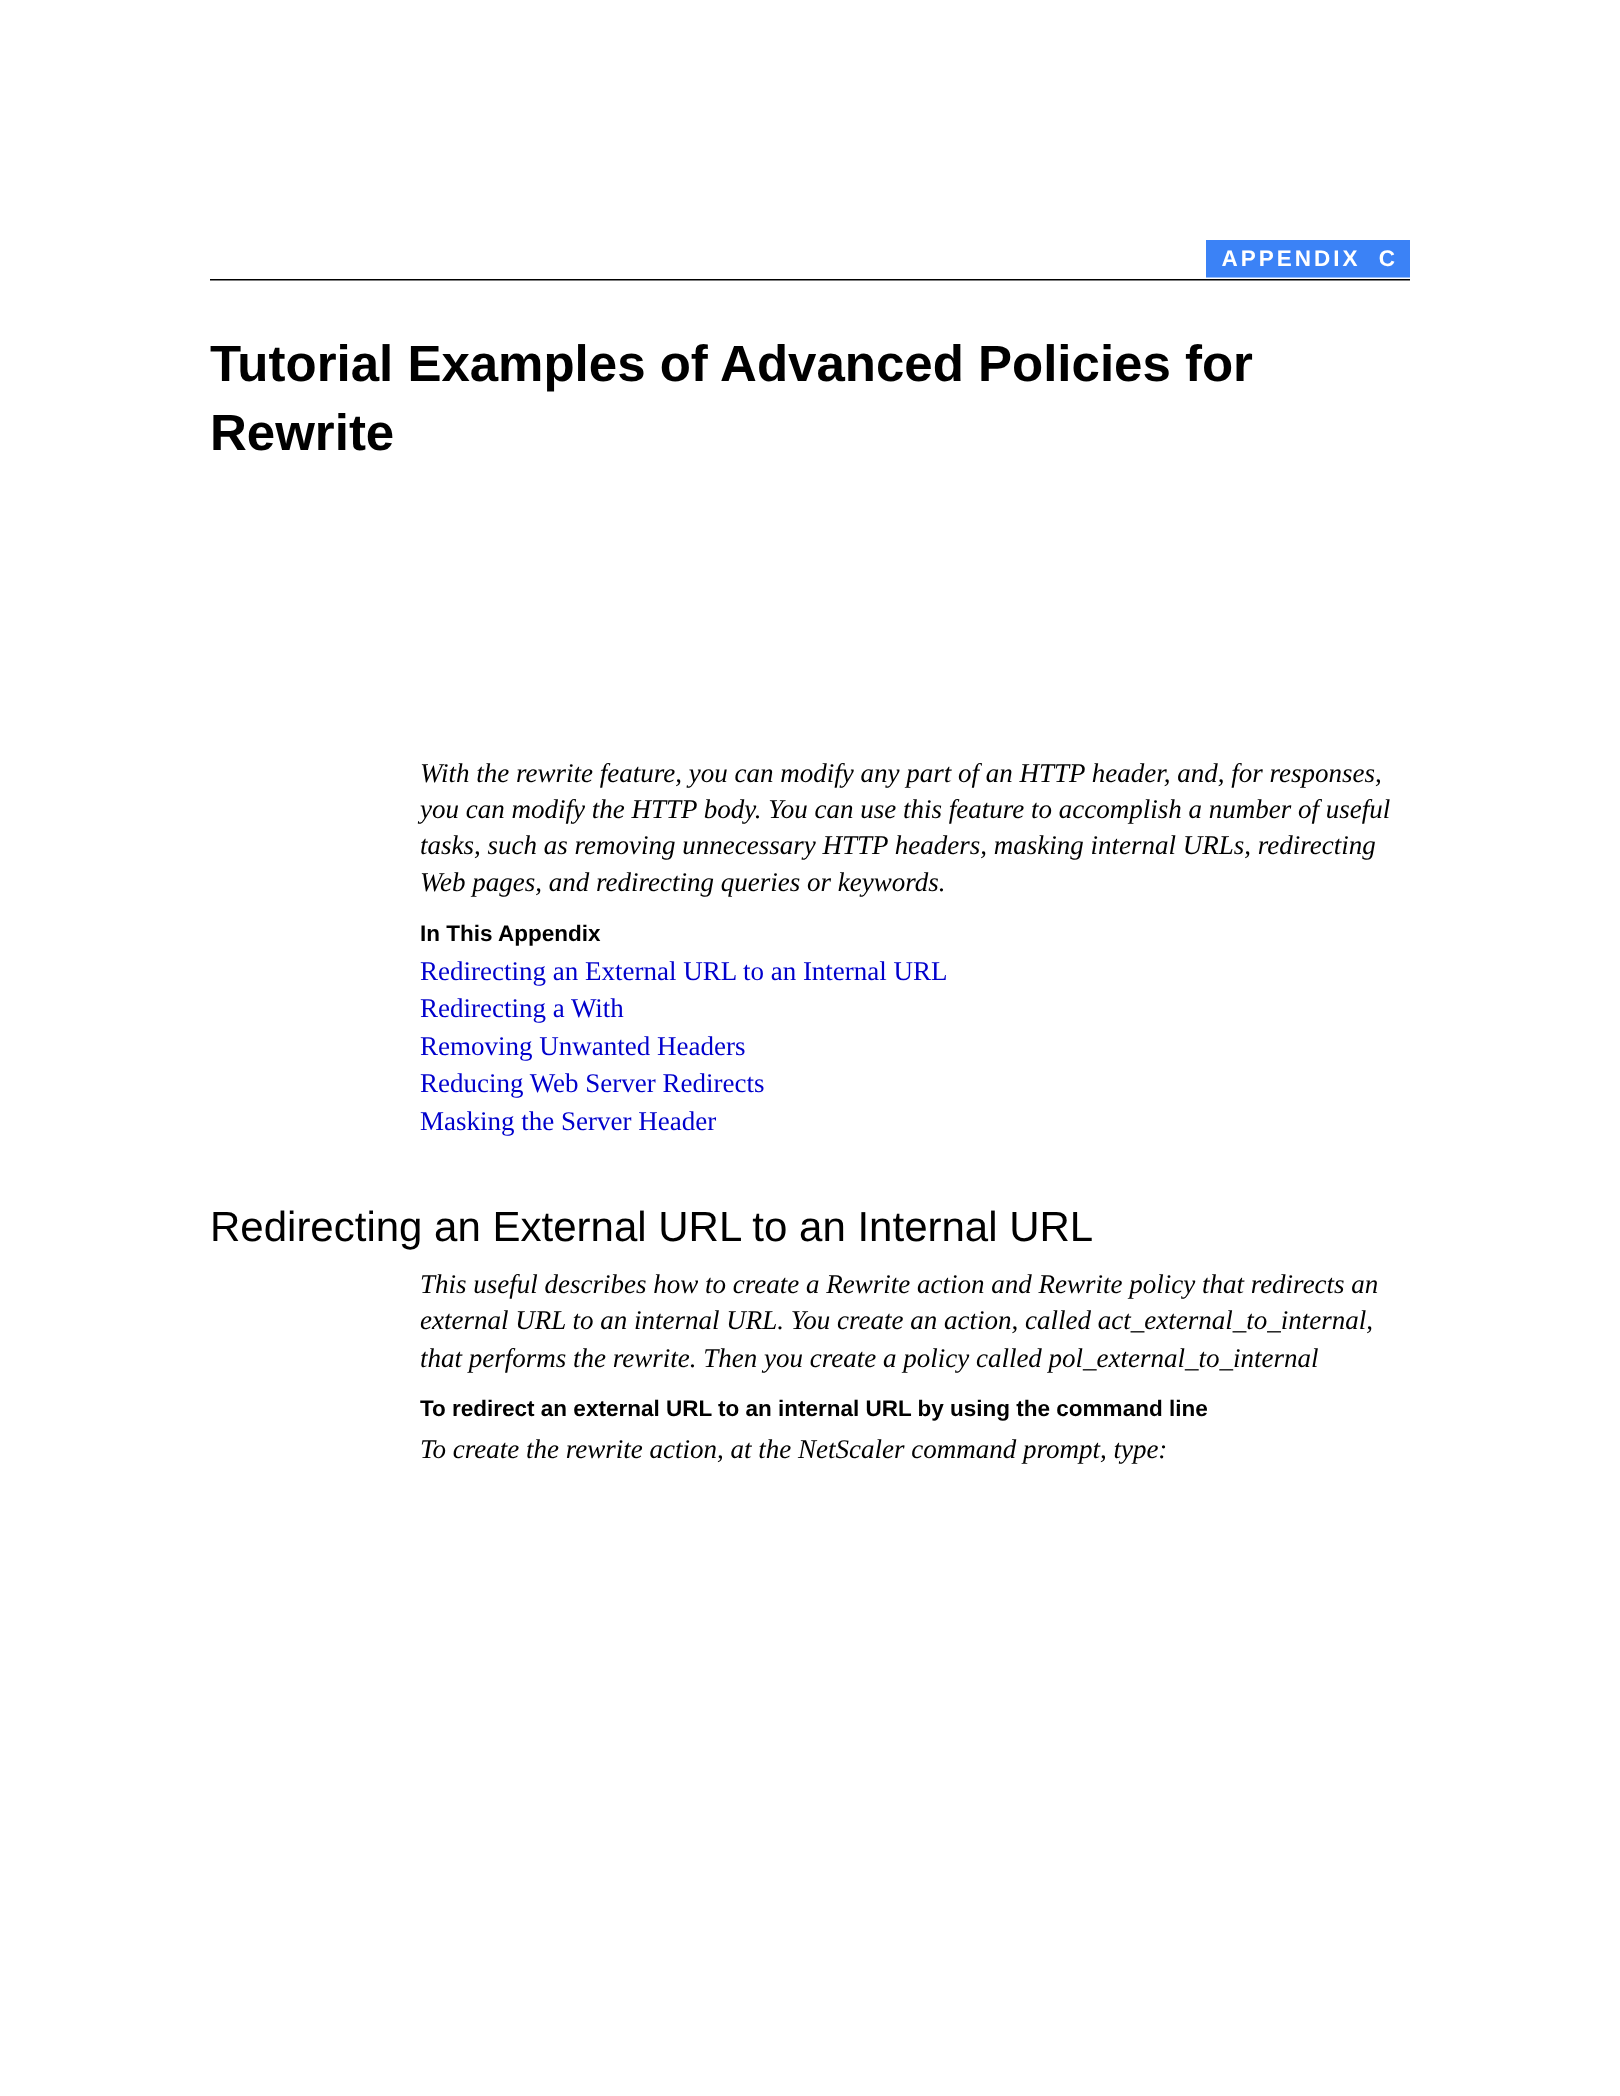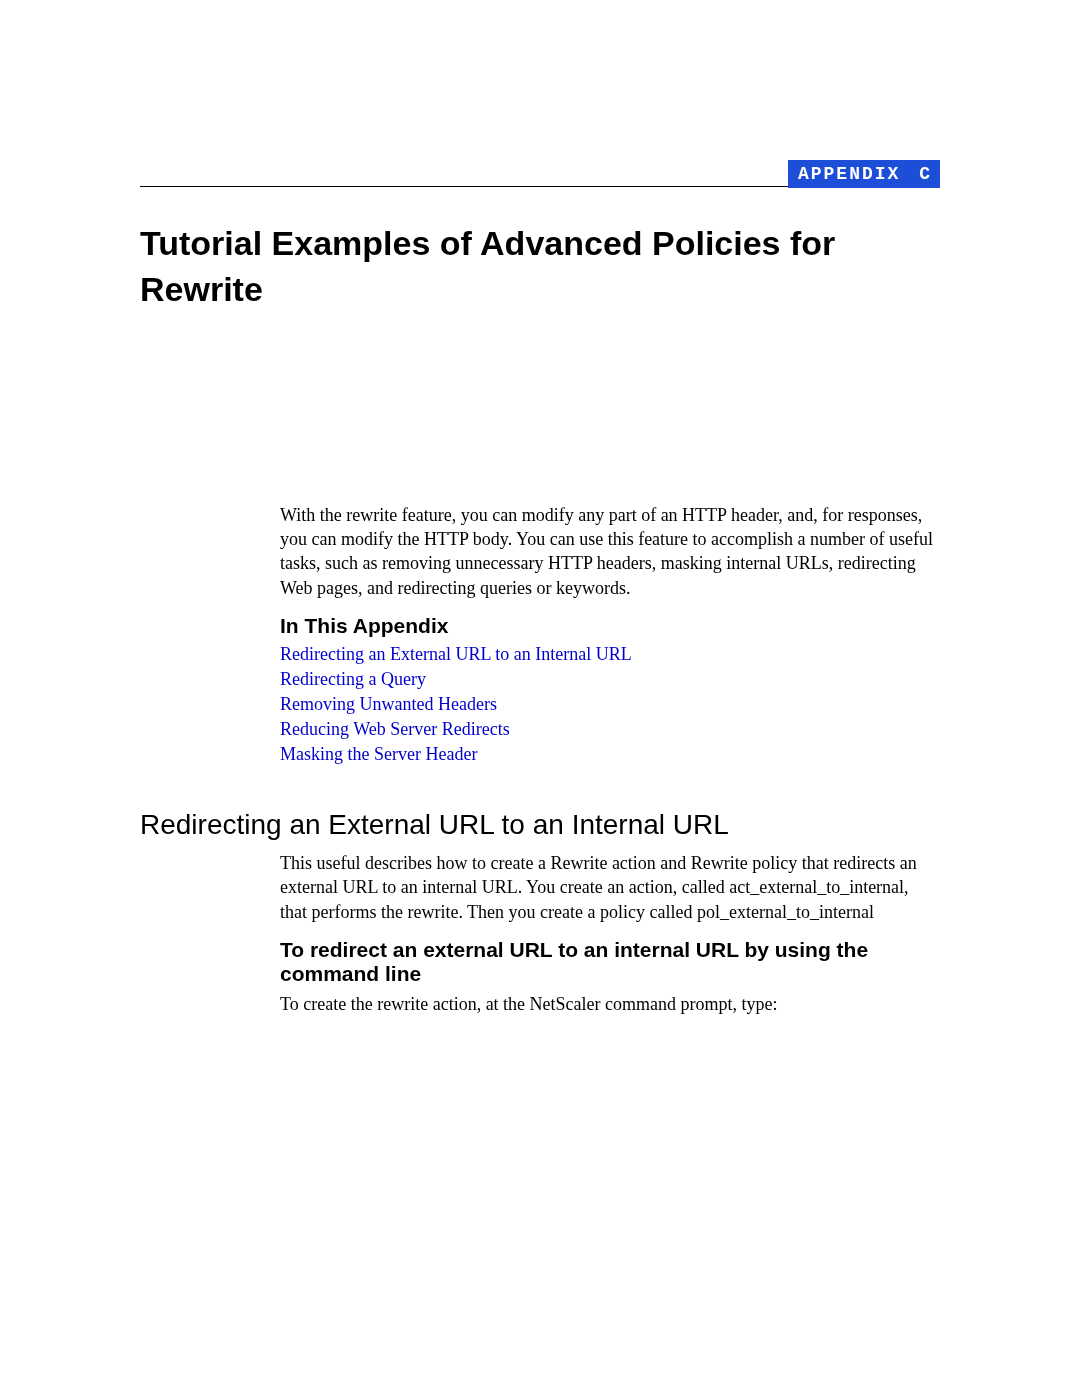--- a/index.html
+++ b/index.html
@@ -13,24 +13,24 @@
     width: 1080px;
     height: 1397px;
     position: relative;
     box-sizing: border-box;
     padding: 160px 140px 80px 140px;
   }
   .appendix-badge {
     position: absolute;
     top: 160px;
     right: 140px;
-    background: #1d4ed8;
+    background: #3b82f6;
     color: #fff;
-    font-family: Liberation Mono, monospace;
-    font-size: 18px;
+    font-family: Liberation Sans, sans-serif;
+    font-size: 15px;
     letter-spacing: 2px;
     padding: 4px 10px;
     font-weight: bold;
   }
   .appendix-badge .letter {
     letter-spacing: 0;
     margin-left: 6px;
   }
   .top-rule {
     border-top: 1.5px solid #000;
@@ -47,25 +47,26 @@
     margin-left: 140px;
     margin-right: 0;
   }
   .intro {
     margin-top: 190px;
   }
   .para {
     font-size: 18px;
     line-height: 1.35;
     margin: 0 0 14px 0;
+    font-style: italic;
   }
   .subhead-small {
     font-family: Arial, Helvetica, sans-serif;
     font-weight: bold;
-    font-size: 21px;
+    font-size: 15px;
     margin: 12px 0 6px 0;
   }
   .link-list {
     margin: 0;
     padding: 0;
     list-style: none;
   }
   .link-list li {
     margin: 4px 0;
   }
@@ -94,21 +95,21 @@
   <div class="top-rule"></div>
 
   <h1 class="title">Tutorial Examples of Advanced Policies for Rewrite</h1>
 
   <div class="body-col intro">
     <p class="para">With the rewrite feature, you can modify any part of an HTTP header, and, for responses, you can modify the HTTP body. You can use this feature to accomplish a number of useful tasks, such as removing unnecessary HTTP headers, masking internal URLs, redirecting Web pages, and redirecting queries or keywords.</p>
 
     <div class="subhead-small">In This Appendix</div>
     <ul class="link-list">
       <li><a class="link">Redirecting an External URL to an Internal URL</a></li>
-      <li><a class="link">Redirecting a Query</a></li>
+      <li><a class="link">Redirecting a With</a></li>
       <li><a class="link">Removing Unwanted Headers</a></li>
       <li><a class="link">Reducing Web Server Redirects</a></li>
       <li><a class="link">Masking the Server Header</a></li>
     </ul>
 
     <h2 class="section-h2">Redirecting an External URL to an Internal URL</h2>
     <p class="para">This useful describes how to create a Rewrite action and Rewrite policy that redirects an external URL to an internal URL. You create an action, called act_external_to_internal, that performs the rewrite. Then you create a policy called pol_external_to_internal</p>
     <div class="subhead-small">To redirect an external URL to an internal URL by using the command line</div>
     <p class="para">To create the rewrite action, at the NetScaler command prompt, type:</p>
   </div>

